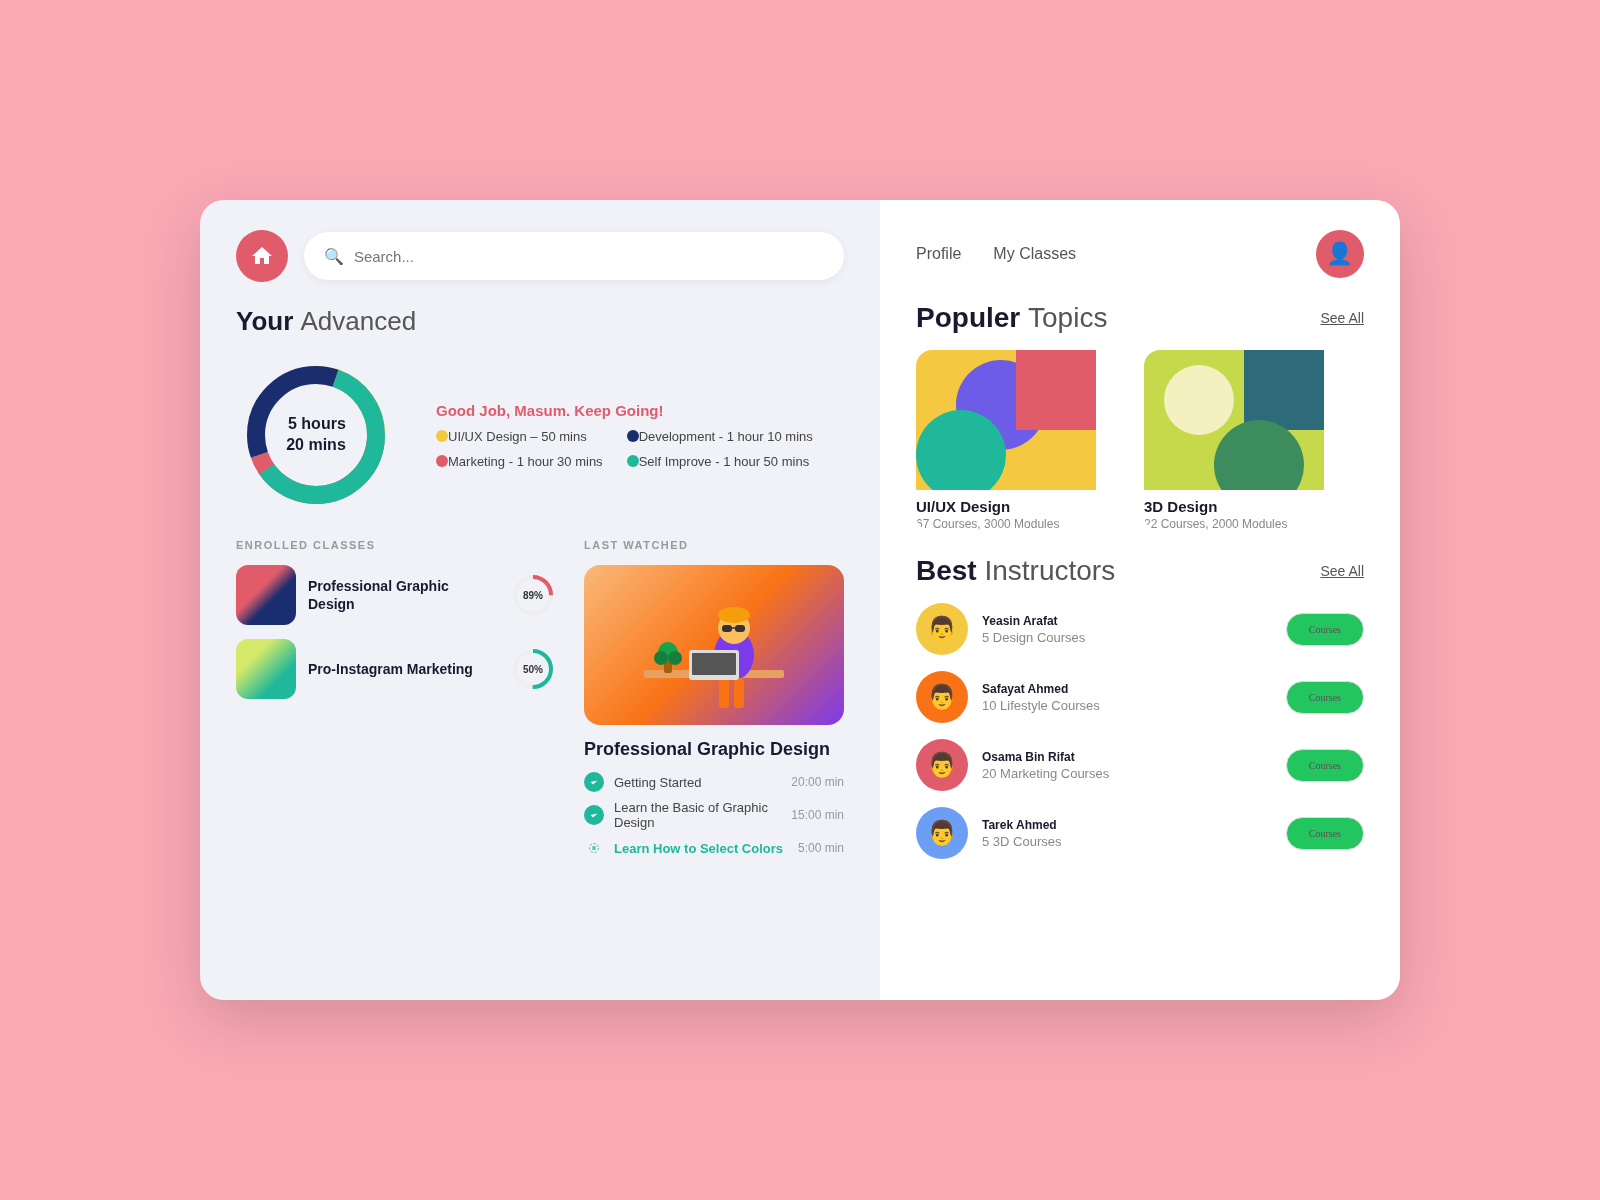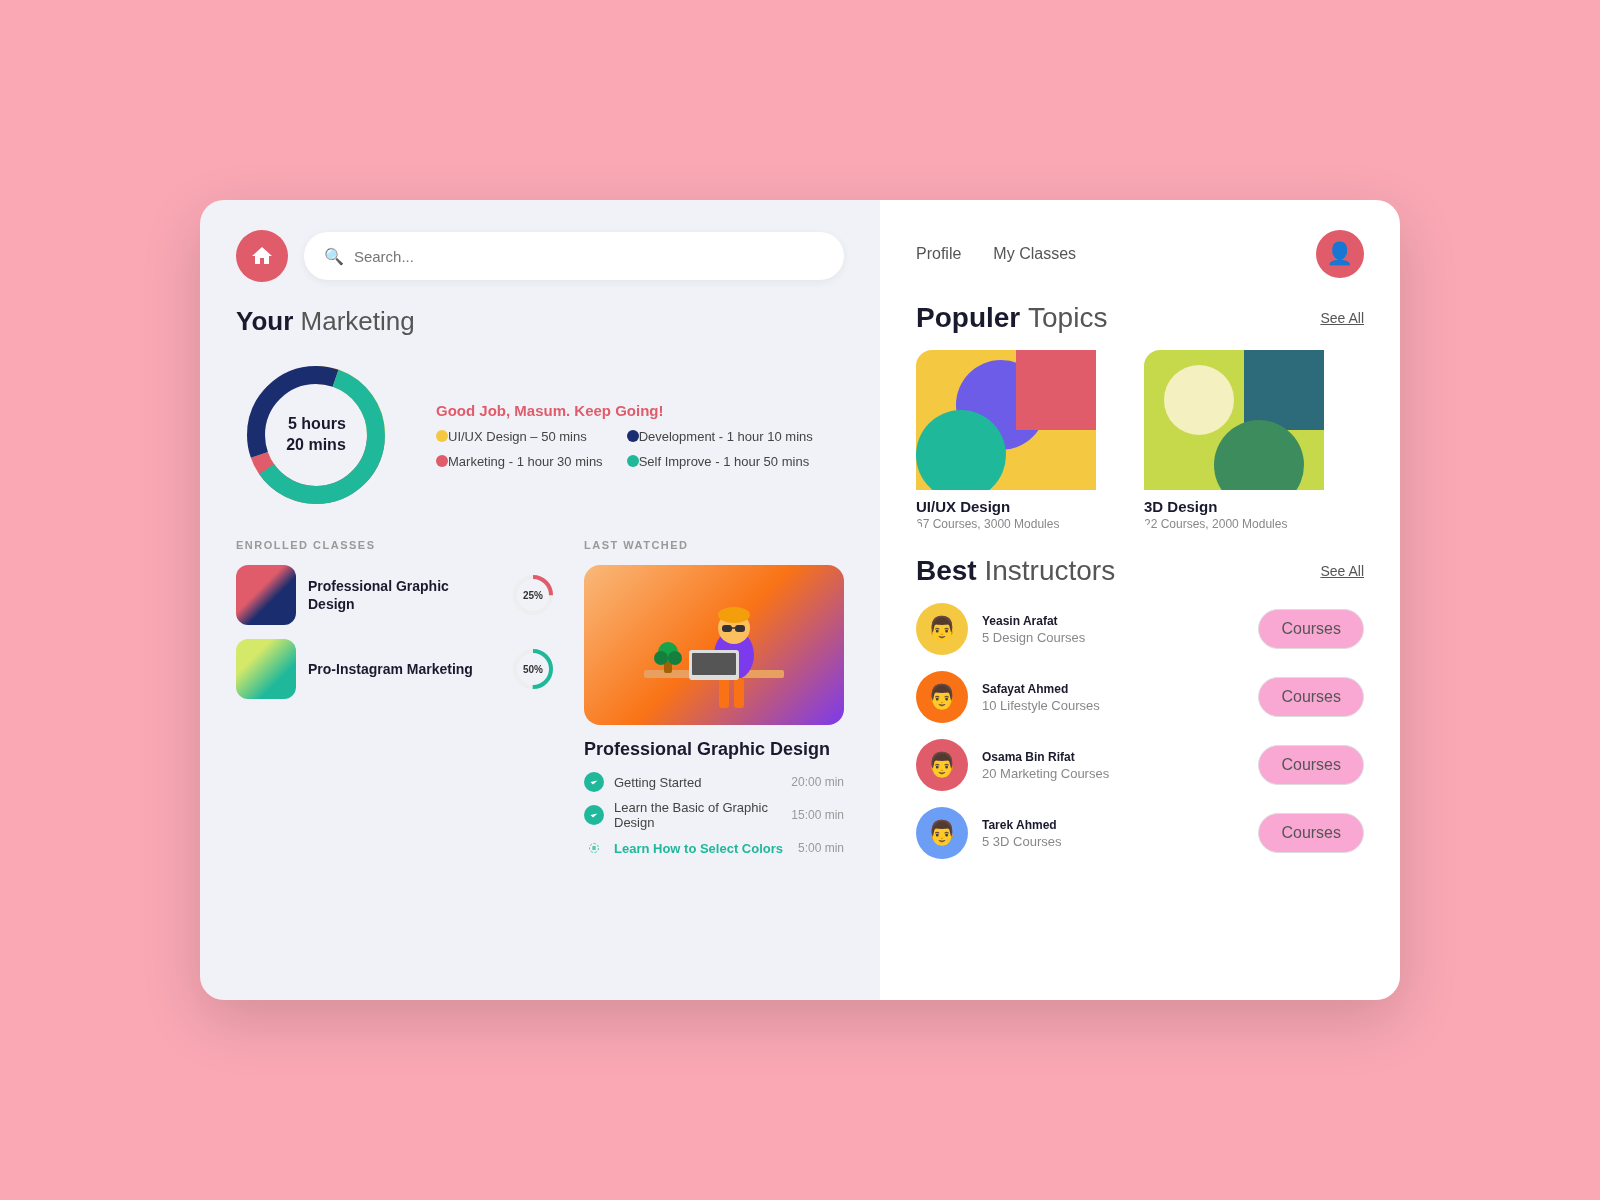--- a/index.html
+++ b/index.html
@@ -226,24 +226,25 @@
       display: flex; align-items: center; justify-content: center;
       font-size: 24px;
     }
     .instructor-info { flex: 1; }
     .instructor-name { font-size: 12px; font-weight: 700; color: #1a1a2e; }
     .instructor-sub { font-size: 13px; color: #888; margin-top: 2px; }
     .courses-btn {
       padding: 10px 22px;
       border: 1.5px solid #ddd;
       border-radius: 20px;
-      background: #f9a8d4;
-      font-size: 16px; color: #555;
+      background: #22c55e;
+      font-size: 10px; color: #555;
       cursor: pointer;
       white-space: nowrap;
+      font-family: Liberation Serif, serif;
     }
 
     
     .av-yellow { background: #f5c842; }
     .av-orange { background: #f97316; }
     .av-red { background: #e05c6a; }
     .av-blue { background: #6c9ef5; }
 
     
     .lesson-list::-webkit-scrollbar { width: 4px; }
@@ -265,21 +266,21 @@
       </div>
       <div class="search-box">
         <span class="search-icon">🔍</span>
         <input type="text" placeholder="Search..." style="">
       </div>
     </div>
 
     <div class="activity-section">
       <div class="activity-title">
         <strong>Your</strong>
-        <span>Marketing</span>
+        <span>Advanced</span>
       </div>
       <div class="activity-content">
 
         <div class="donut-wrapper">
           <svg viewBox="0 0 160 160" width="160" height="160">
 
             <circle cx="80" cy="80" r="60" fill="none" stroke="#eee" stroke-width="18"></circle>
 
             <circle cx="80" cy="80" r="60" fill="none" stroke="#f5c842" stroke-width="18" stroke-dasharray="100 277" stroke-dashoffset="0" transform="rotate(-90 80 80)"></circle>
 
@@ -331,21 +332,21 @@
         <div class="class-item">
           <div class="class-thumb thumb-1"></div>
           <div class="class-info">
             <div class="class-name">Professional Graphic Design</div>
           </div>
           <div class="progress-ring">
             <svg viewBox="0 0 46 46">
               <circle cx="23" cy="23" r="18" fill="none" stroke="#eee" stroke-width="4"></circle>
               <circle cx="23" cy="23" r="18" fill="none" stroke="#e05c6a" stroke-width="4" stroke-dasharray="28.3 84.8" stroke-dashoffset="0" transform="rotate(-90 23 23)"></circle>
             </svg>
-            <div class="progress-pct">25%</div>
+            <div class="progress-pct">89%</div>
           </div>
         </div>
 
 
         <div class="class-item">
           <div class="class-thumb thumb-3"></div>
           <div class="class-info">
             <div class="class-name">Pro-Instagram Marketing</div>
           </div>
           <div class="progress-ring">

